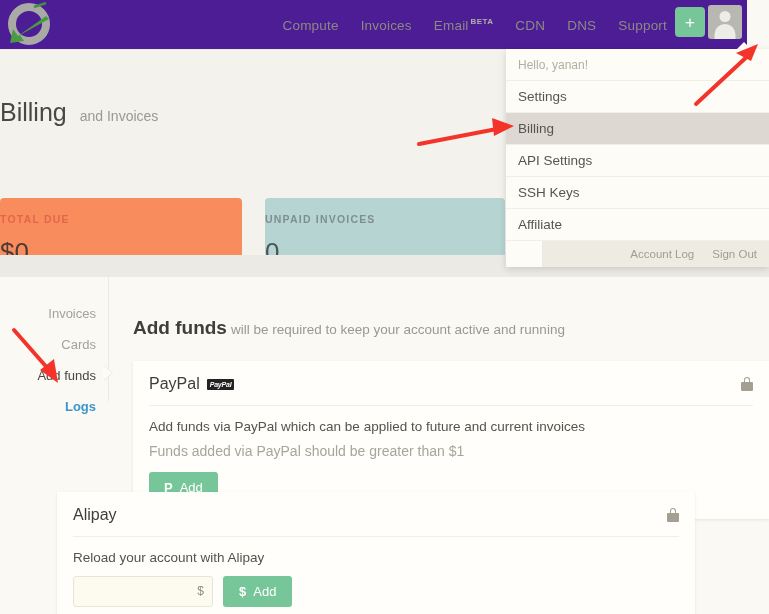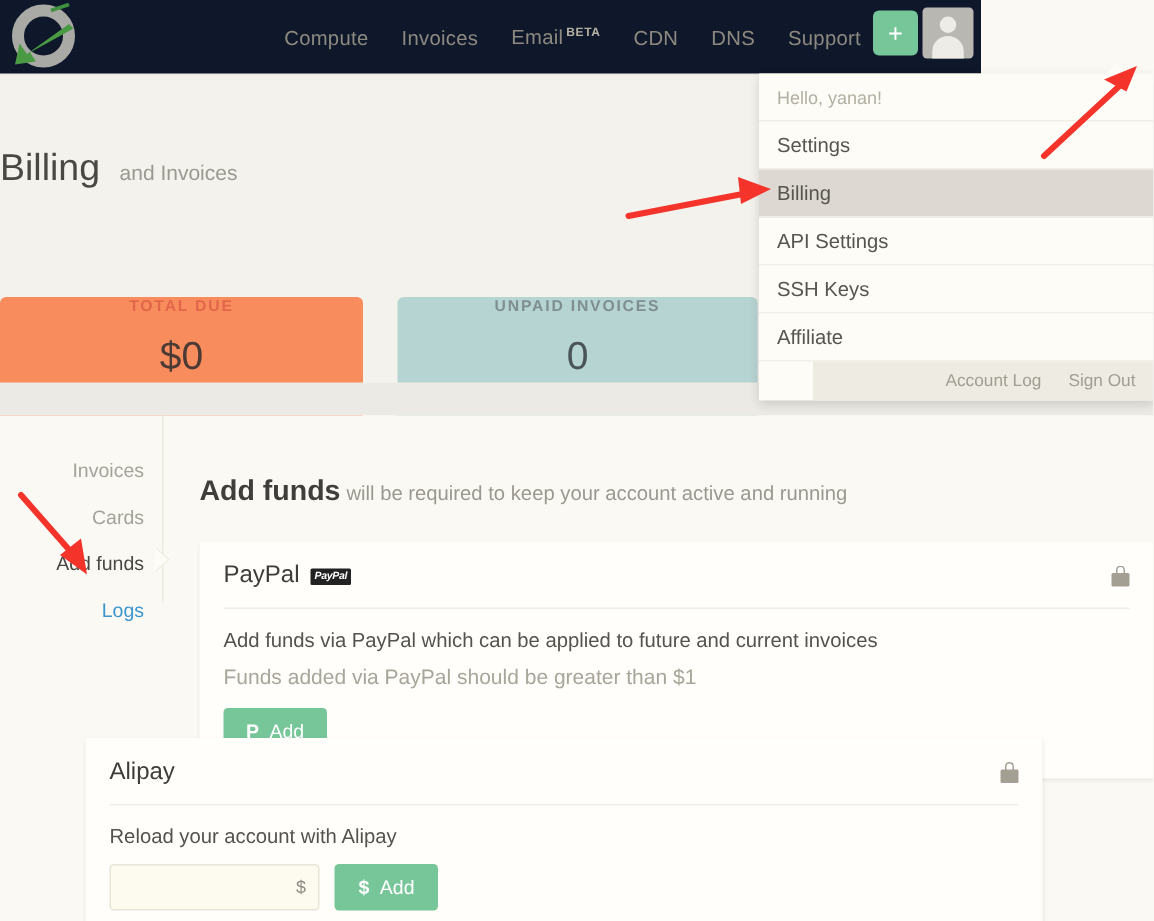--- a/index.html
+++ b/index.html
@@ -6,22 +6,22 @@
   html, body {
     width: 769px; height: 614px;
     font-family: "Liberation Sans", sans-serif;
     background: #faf9f4;
     overflow: hidden;
   }
   #app { position: relative; width: 769px; height: 614px; overflow: hidden; }
 
   
   .topnav {
-    position: absolute; left: 0; top: 0; width: 654px; height: 50px;
-    background: #0f172a;
+    position: absolute; left: 0; top: 0; width: 747px; height: 50px;
+    background: #4c1d95;
     border-bottom: 1px solid #eceade;
     z-index: 5;
   }
   .logo { position: absolute; left: 4px; top: 2px; width: 52px; height: 46px; }
   .nav-links {
     position: absolute; right: 80px; top: 0; height: 50px;
     display: flex; align-items: center; gap: 22px;
   }
   .nav-link {
     font-size: 13.5px; color: #8c8a80; letter-spacing: .2px;
@@ -86,21 +86,21 @@
   .billing-head {
     position: absolute; left: 0; top: 50px; width: 769px; height: 205px;
     background: #f3f2ed;
   }
   .billing-title { position: absolute; left: 0; top: 48px; }
   .billing-title .big { font-size: 25px; color: #4a4845; font-weight: 300; }
   .billing-title .sub { font-size: 14px; color: #9b9890; margin-left: 13px; }
 
   .stat-card {
     position: absolute; top: 148px; height: 90px; border-radius: 4px;
-    text-align: center;
+    padding-top: 15px; text-align: left;
   }
   .stat-card.due { left: 0; width: 242px; background: #f98c5d; }
   .stat-card.unpaid { left: 265px; width: 240px; background: #b6d4d2; }
   .stat-label { font-size: 10.5px; letter-spacing: 1.2px; font-weight: bold; }
   .stat-card.due .stat-label { color: #e2674a; }
   .stat-card.unpaid .stat-label { color: #7f8f90; }
   .stat-value { font-size: 26px; font-weight: 300; margin-top: 12px; }
   .stat-card.due .stat-value { color: #4c3a34; }
   .stat-card.unpaid .stat-value { color: #4a5557; }
 
@@ -115,21 +115,21 @@
     background: #faf9f4;
   }
   .sidebar {
     position: absolute; left: 0; top: 0; width: 108px;
     padding-top: 21px; text-align: right;
   }
   .side-item {
     font-size: 13px; color: #a5a299; padding: 8px 12px 8px 0; cursor: pointer;
   }
   .side-item.active { color: #4a4845; }
-  .side-item.link { color: #3c95cc; }
+  .side-item.link { color: #3c95cc; font-weight: bold; }
   .side-divider {
     position: absolute; left: 108px; top: 0; width: 1px; height: 124px;
     background: #ece9de;
   }
   .side-pointer {
     position: absolute; left: 103px; top: 88px;
     width: 0; height: 0;
     border-top: 8px solid transparent; border-bottom: 8px solid transparent;
     border-left: 9px solid #fdfcf6;
     filter: drop-shadow(1px 0 0 #ece9de);

